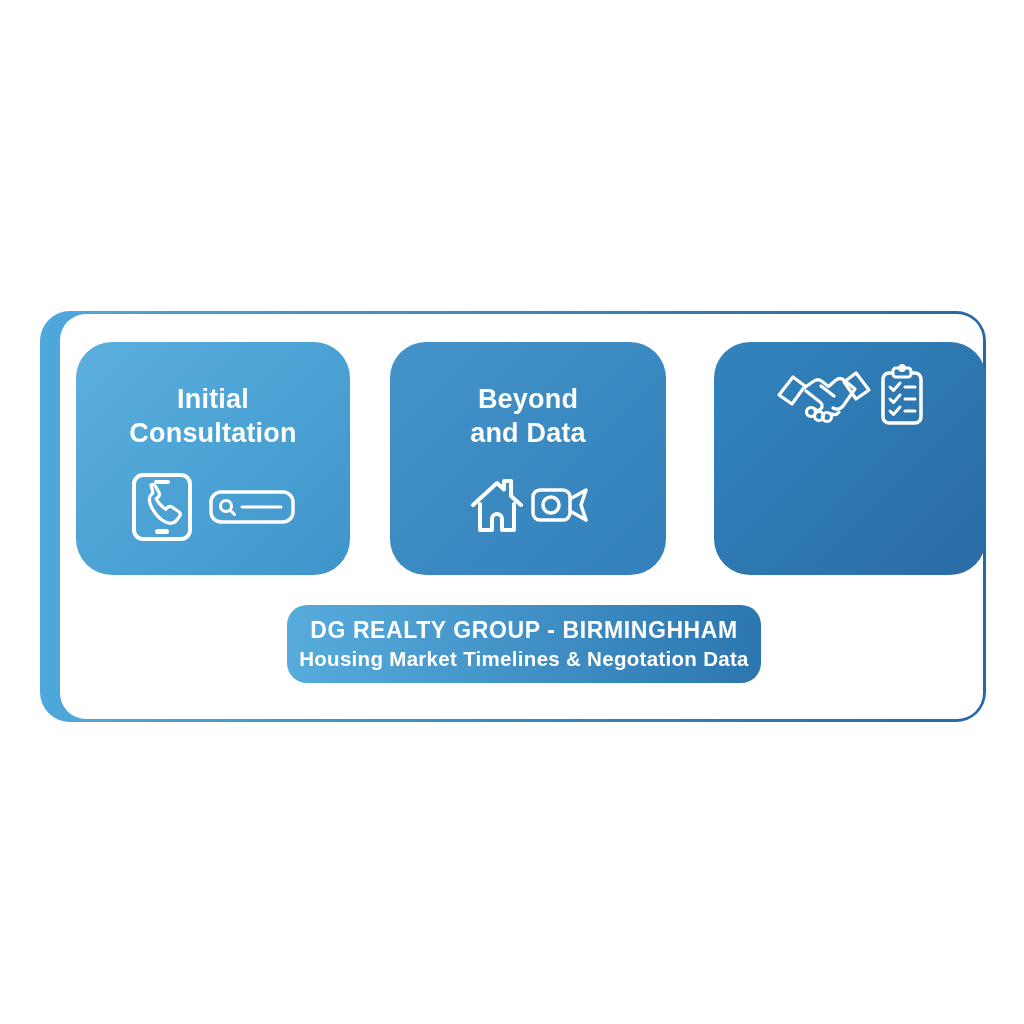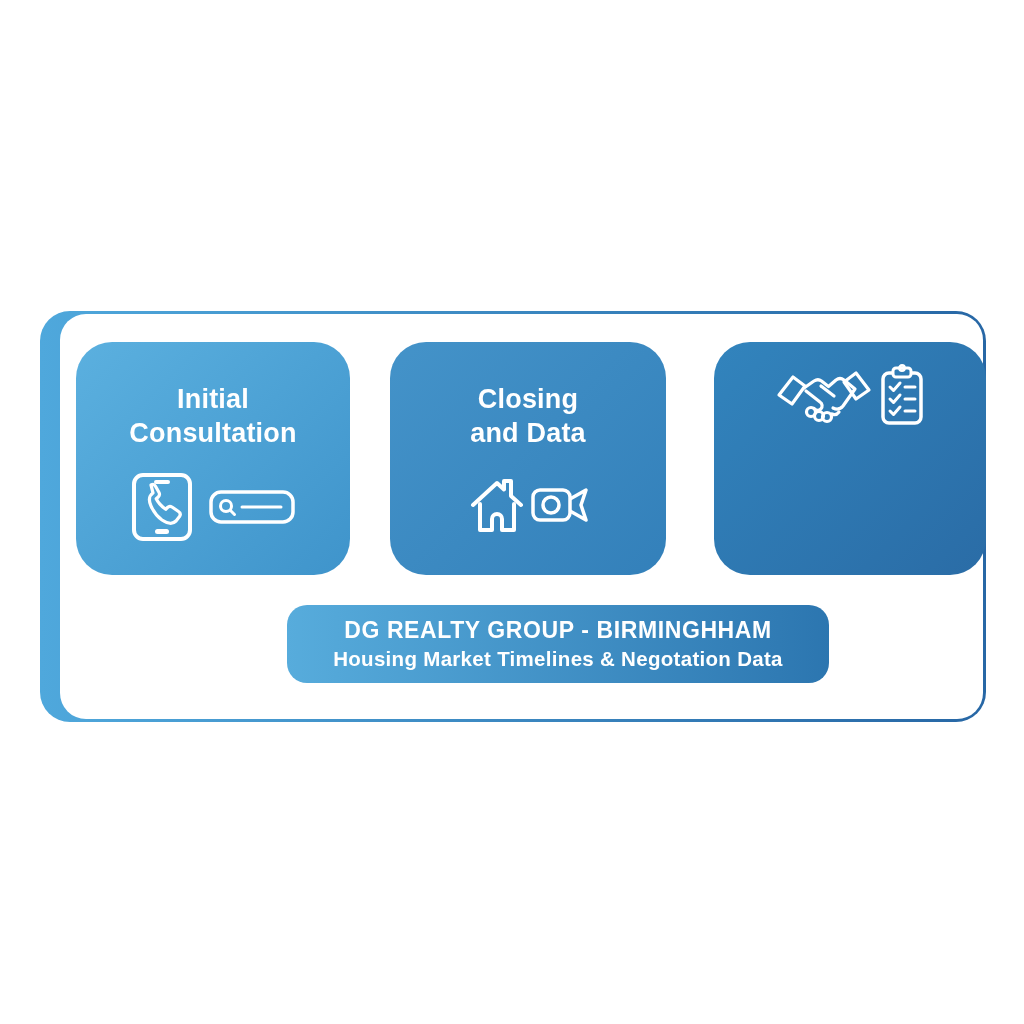--- a/index.html
+++ b/index.html
@@ -61,21 +61,21 @@
     justify-content: center;
   }
   .icon-row svg { display: block; }
   .gap16 { gap: 16px; }
   .gap4  { gap: 4px; }
   .gap8  { gap: 8px; }
   
   .banner {
     position: absolute;
     left: 227px; top: 291px;
-    width: 542px; height: 78px;
+    width: 474px; height: 78px;
     border-radius: 20px;
     background: linear-gradient(90deg, #57ACDC 0%, #2C76B0 100%);
     color: #ffffff;
     text-align: center;
     display: flex;
     flex-direction: column;
     justify-content: center;
     gap: 3px;
   }
   .banner-line1 {
@@ -118,21 +118,21 @@
               <circle cx="17" cy="16" r="5.5" stroke="#fff" stroke-width="3"></circle>
               <line x1="21.5" y1="20.5" x2="25.5" y2="24.5" stroke="#fff" stroke-width="3" stroke-linecap="round"></line>
               <line x1="33" y1="17" x2="72" y2="17" stroke="#fff" stroke-width="3" stroke-linecap="round"></line>
             </svg>
           </span>
         </div>
       </div>
 
       <div class="card card-2">
         <div class="card-title">
-          <span>Closing</span>
+          <span>Beyond</span>
           <span>and Data</span>
         </div>
         <div class="icon-row gap4">
 
           <span>
             <svg width="60" height="66" viewBox="0 0 60 66" fill="none">
               <path d="M6 33 L30 11 L37 17.5 L37 9 L44 9 L44 24 L54 33" stroke="#fff" stroke-width="4" stroke-linecap="round" stroke-linejoin="round"></path>
               <path d="M13 32 V58 H25 V47 a5 5 0 0 1 10 0 V58 H47 V32" stroke="#fff" stroke-width="4" stroke-linecap="round" stroke-linejoin="round"></path>
             </svg>
           </span>

